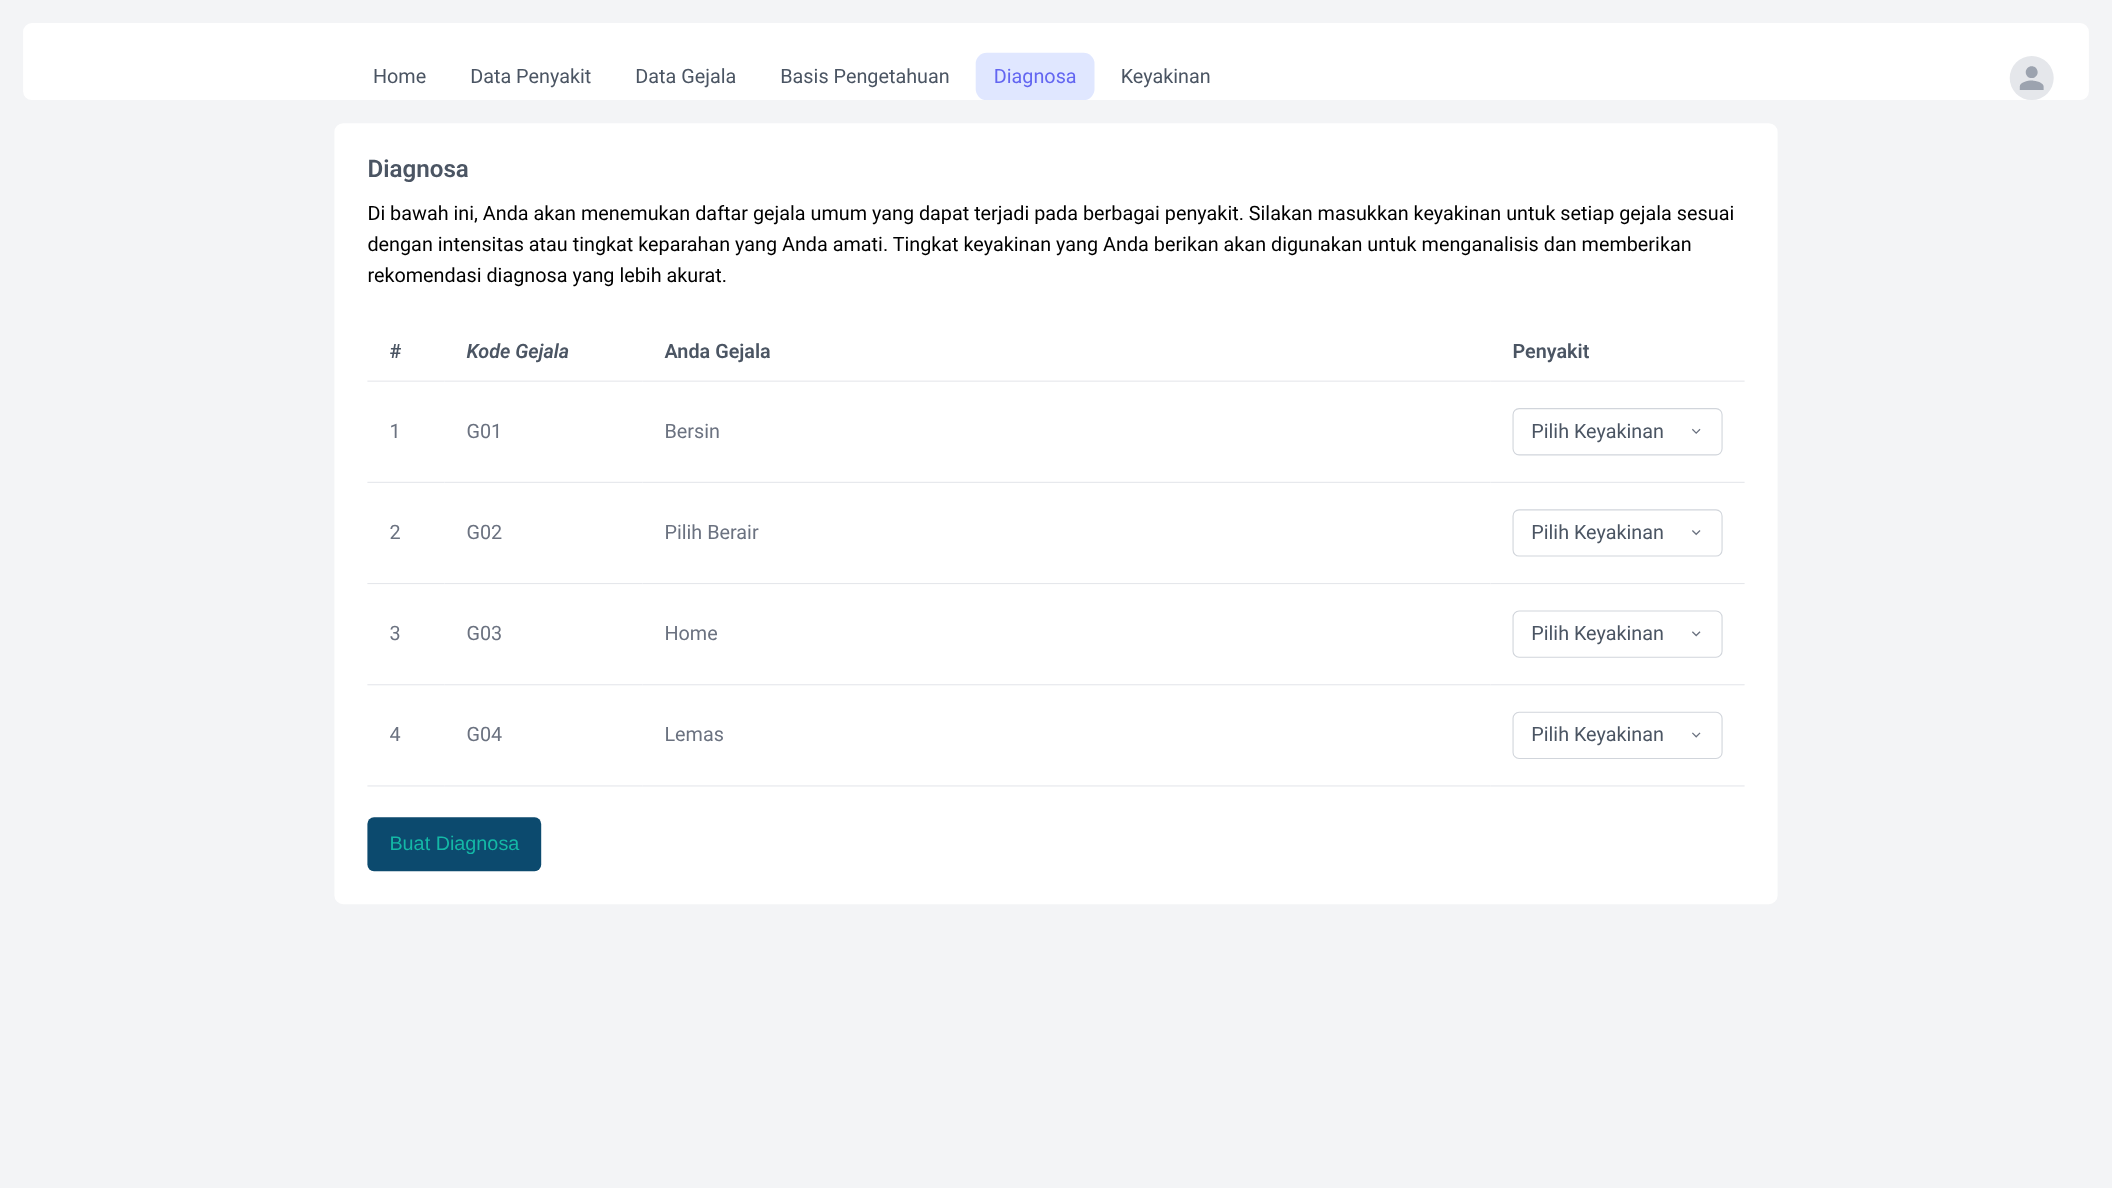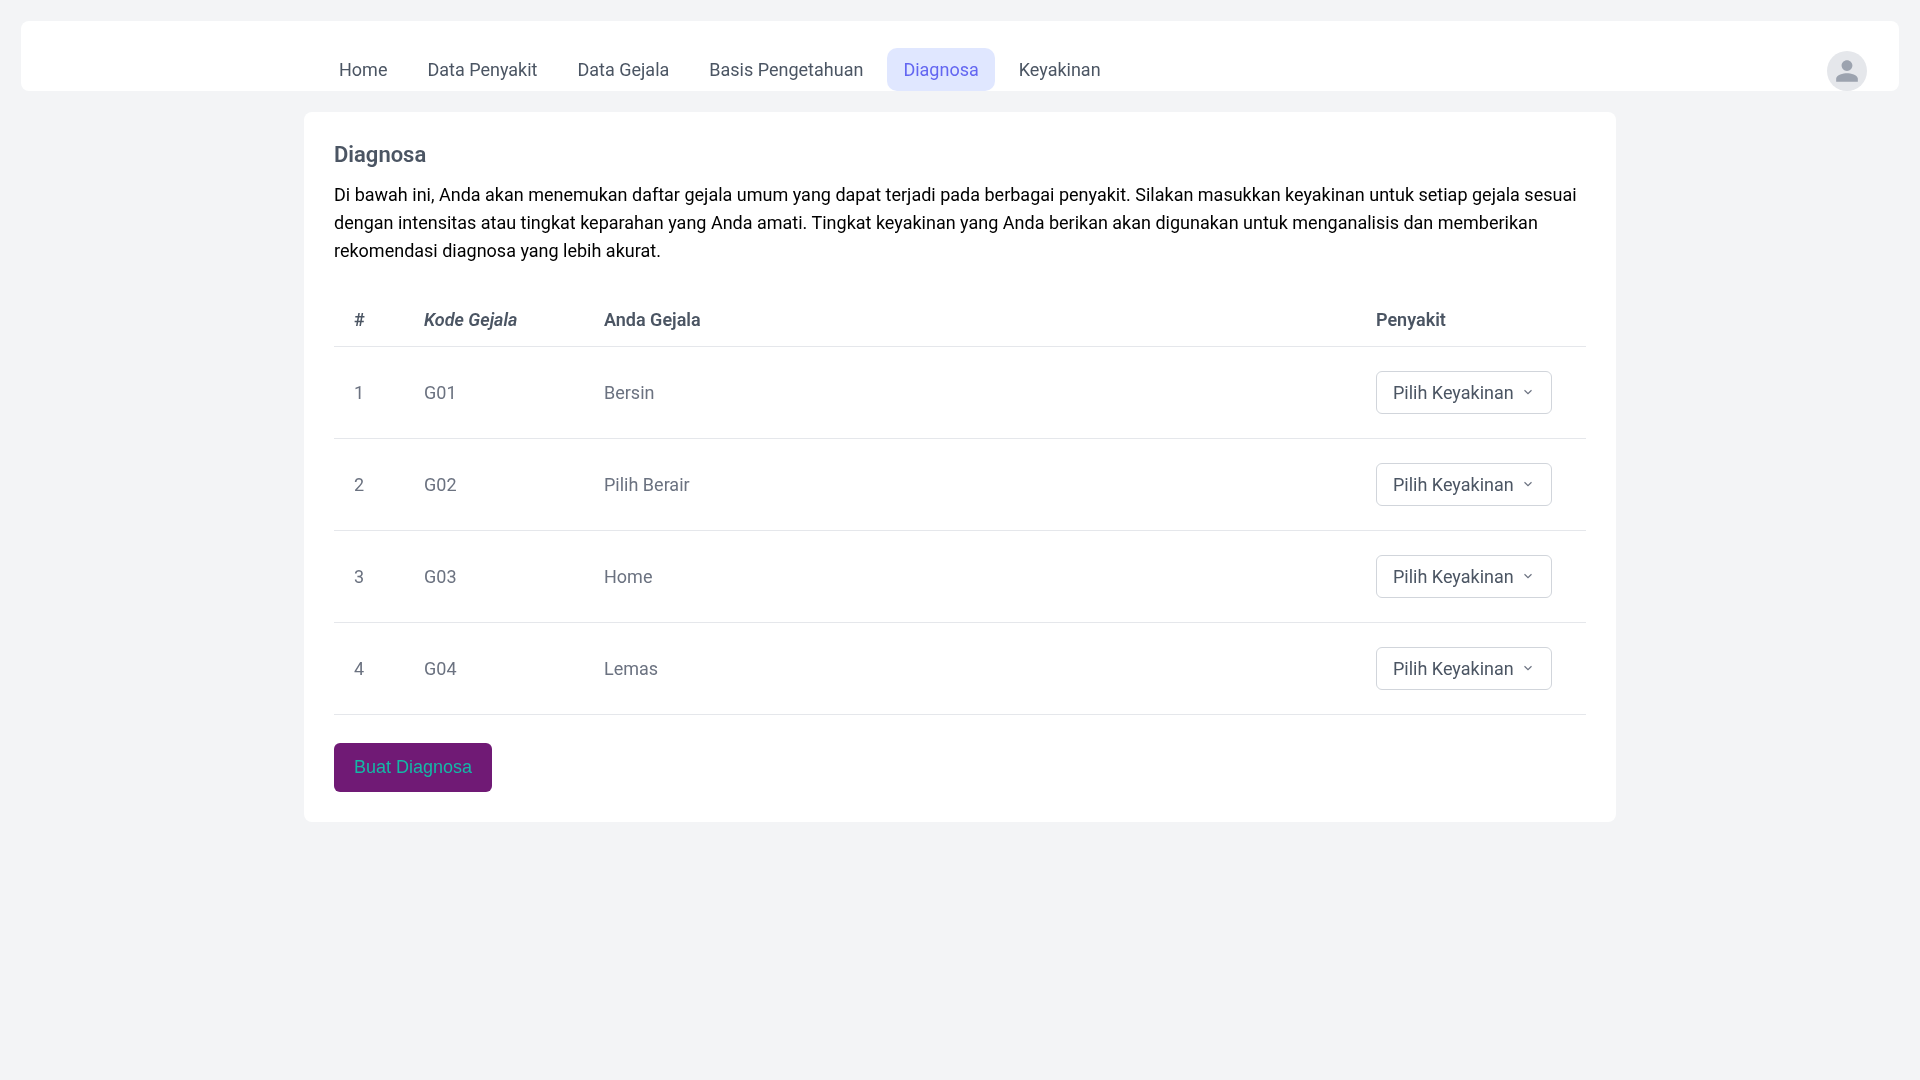--- a/index.html
+++ b/index.html
@@ -80,30 +80,30 @@
       padding: 24px 20px;
       border-bottom: 1px solid #e5e7eb;
     }
     .select {
       display: flex;
       align-items: center;
       justify-content: space-between;
       border: 1px solid #d1d5db;
       border-radius: 6px;
       padding: 10px 16px;
-      width: 176px;
+      width: 191px;
       font-size: 18px;
       color: #4b5563;
       cursor: pointer;
       background: #fff;
     }
     .chevron { width: 14px; height: 14px; stroke: #6b7280; stroke-width: 2; fill: none; }
     .submit-btn {
       margin-top: 28px;
-      background: #701a75;
+      background: #0c4a6e;
       color: #14b8a6;
       border: none;
       padding: 14px 20px;
       font-size: 18px;
       font-weight: 500;
       border-radius: 6px;
       cursor: pointer;
     }
     .col-idx { width: 70px; }
     .col-kode { width: 180px; font-style: italic; }

